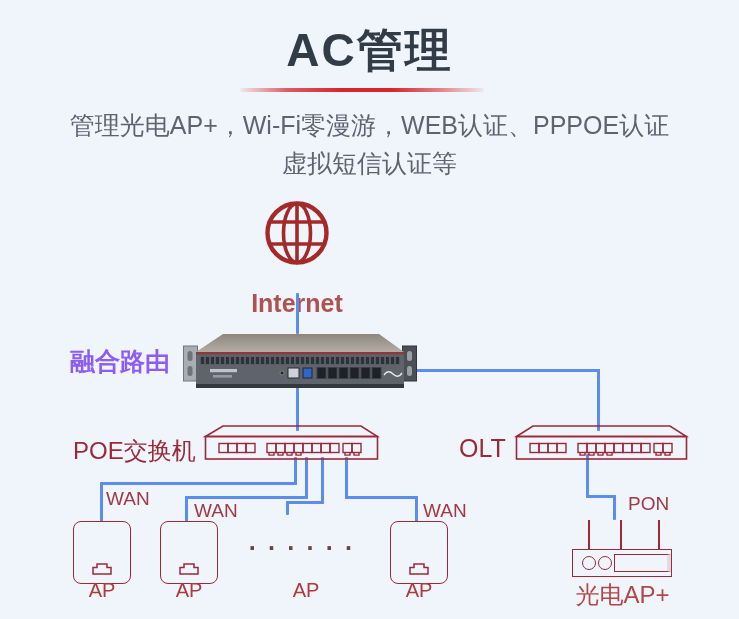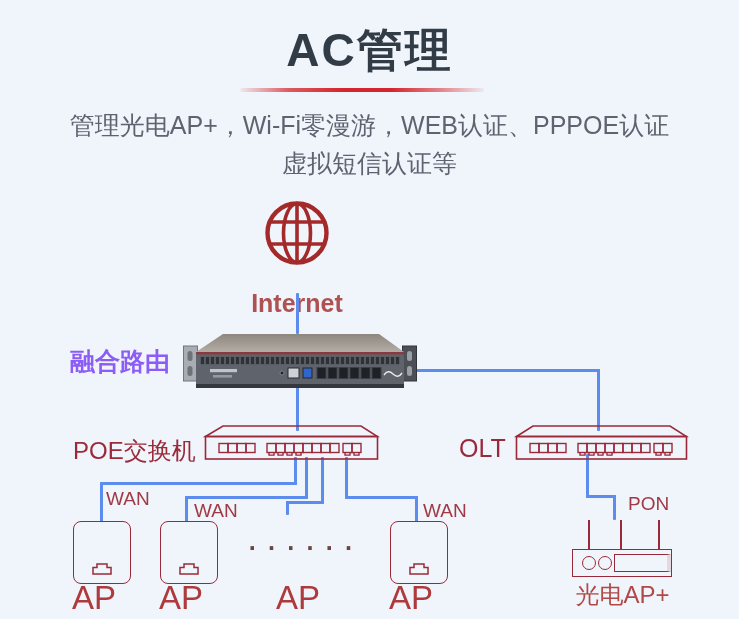--- a/index.html
+++ b/index.html
@@ -26,21 +26,21 @@
   .internet-label{left:237px;top:254px;width:120px;text-align:center;font-size:25px;color:#ae5151;font-weight:700;margin-top:35px;}
   .router-label{left:70px;top:345px;width:110px;font-size:25px;font-weight:700;color:#8b5cf6;}
   .poe-label{left:73px;top:435px;width:130px;font-size:24px;}
   .olt-label{left:459px;top:434px;width:52px;font-size:25px;}
   .wan{font-size:19px;color:#a03a44;font-weight:500;}
   .pon{left:628px;top:493px;font-size:19px;color:#a03a44;font-weight:400;}
   .ap-box{
     width:56px;height:54px;border:1.6px solid #9a2a3a;border-radius:8px;
     display:flex;align-items:flex-end;justify-content:center;padding-bottom:7px;box-sizing:content-box;
   }
-  .ap-label{width:60px;text-align:left;top:579px;font-size:33px;color:#ad3a3c;font-weight:500;}
+  .ap-label{width:60px;text-align:center;top:579px;font-size:20px;color:#ad3a3c;font-weight:500;}
   .ellipsis{left:247px;top:534px;width:110px;text-align:center;font-size:25px;font-weight:700;color:#6d4343;letter-spacing:2px;}
   .antenna{width:2px;background:#9a2a3a;}
   .oap-box{left:572px;top:549px;width:98px;height:26px;border:1.6px solid #9a2a3a;}
   .oap-circle{width:12px;height:12px;border:1.6px solid #9a2a3a;border-radius:50%;top:556px;}
   .oap-screen{left:614px;top:554px;width:52px;height:16px;border:1.6px solid #9a2a3a;border-right:4px solid #9a2a3a22;}
   .oap-label{left:560px;top:579px;width:125px;text-align:center;font-size:24px;color:#b04848;font-weight:500;}
 </style>
 </head>
 <body>
 

